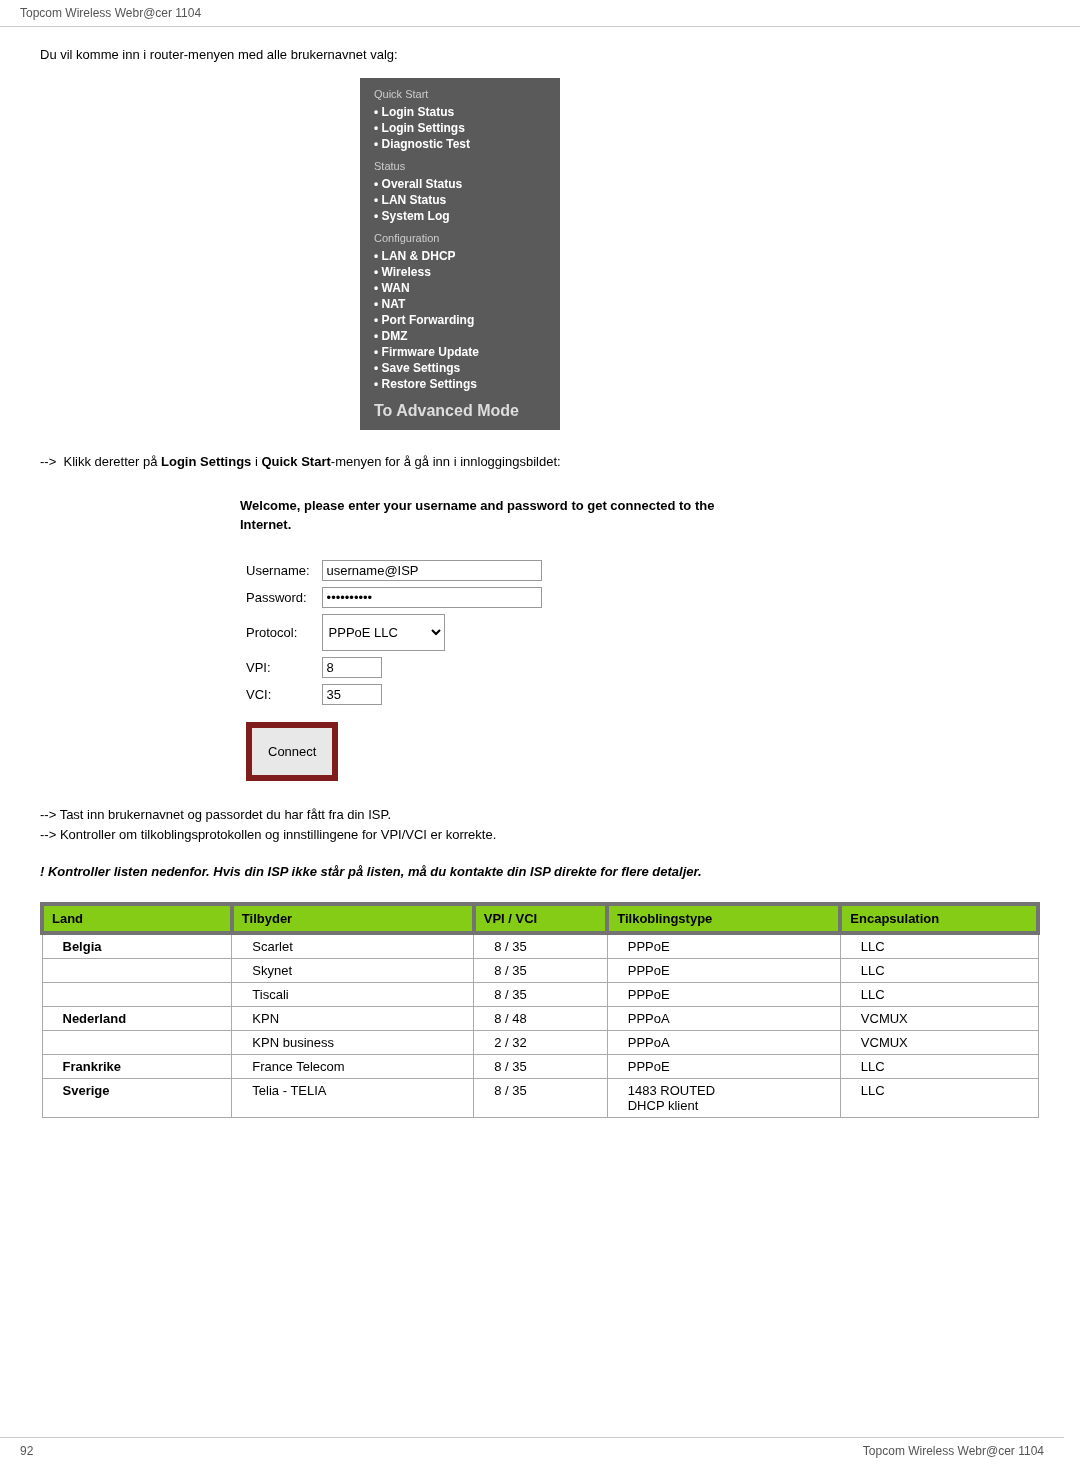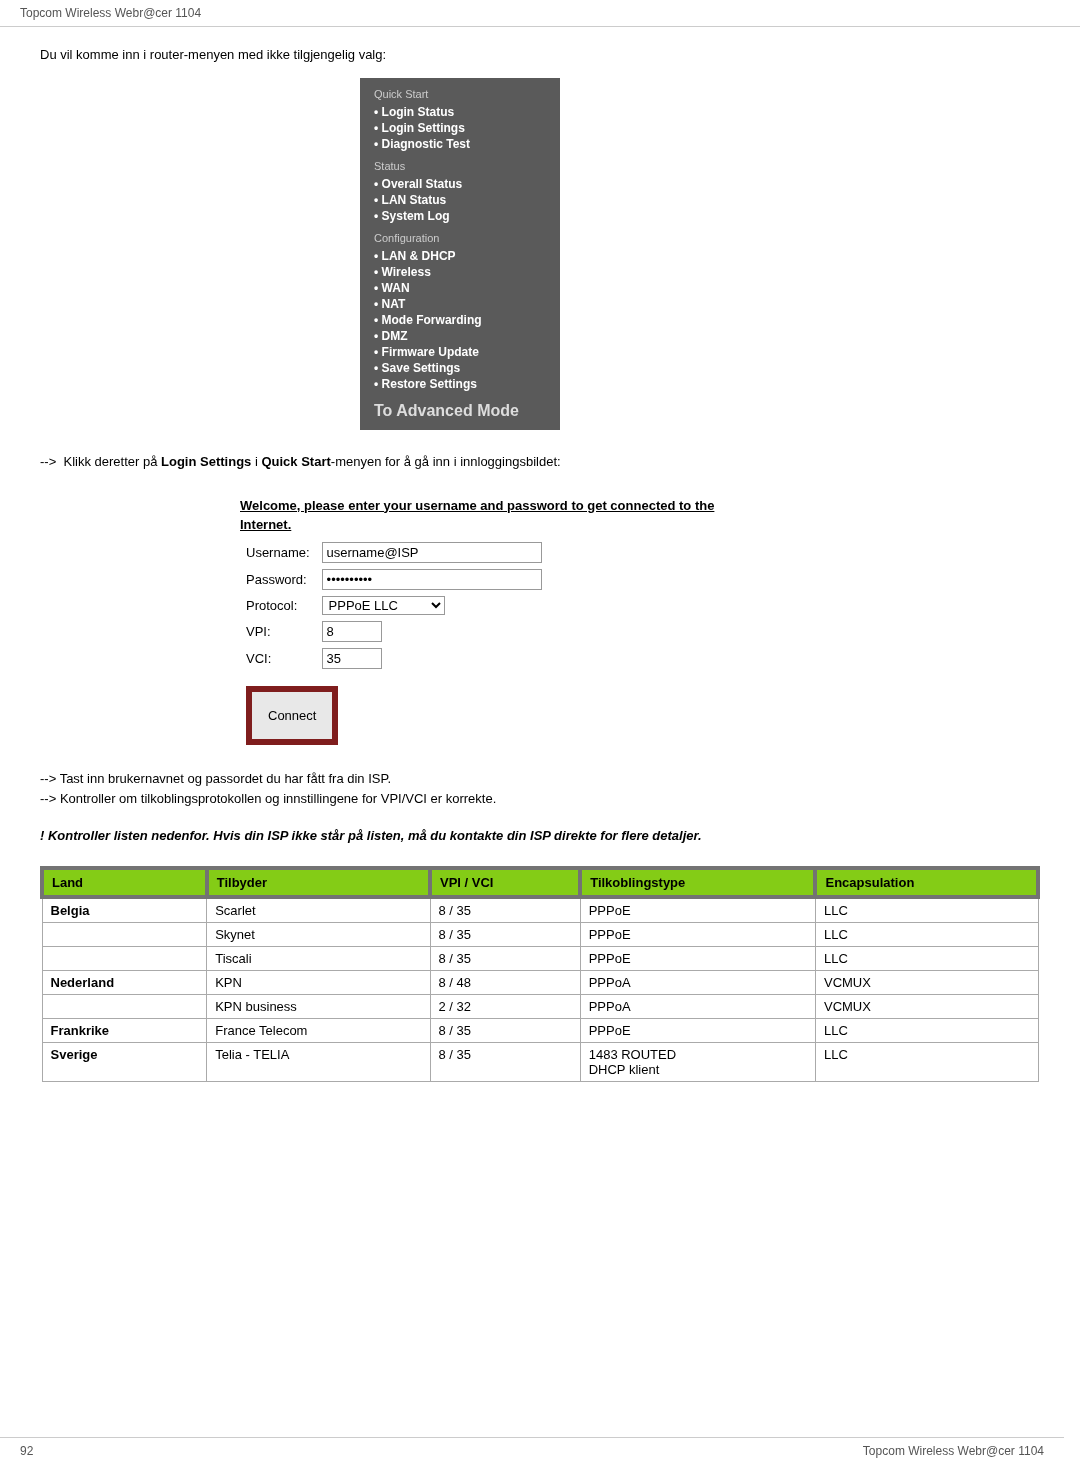--- a/index.html
+++ b/index.html
@@ -68,44 +68,43 @@
     }
     .arrow-text strong { font-weight: bold; }
     .welcome-box {
       margin: 24px auto;
       width: 480px;
       margin-left: 200px;
     }
     .welcome-box .welcome-title {
       font-weight: bold;
       font-size: 13px;
-      margin-bottom: 4px;
+      margin-bottom: 22px;
       line-height: 1.5;
-      text-decoration: underline;
     }
     .form-table {
       border-collapse: collapse;
       margin-left: 0;
     }
     .form-table tr td {
       padding: 3px 6px;
       vertical-align: middle;
       font-size: 13px;
     }
     .form-table input[type="text"],
     .form-table input[type="password"] {
       border: 1px solid #999;
       padding: 2px 4px;
       font-size: 13px;
       width: 220px;
       background: #fff;
     }
     .form-table select {
       border: 1px solid #999;
-      padding: 0 2px;
+      padding: 9px 2px;
       font-size: 13px;
       background: #fff;
     }
     .form-table input[type="text"].short {
       width: 60px;
     }
     .connect-btn {
       margin-top: 14px;
       margin-left: 6px;
     }
@@ -144,21 +143,21 @@
     }
     .isp-table th {
       background: #84cc16;
       border: 4px solid #737373;
       padding: 5px 8px;
       font-weight: bold;
       text-align: left;
     }
     .isp-table td {
       border: 1px solid #aaa;
-      padding: 4px 8px;
+      padding: 4px 20px;
       vertical-align: top;
     }
     .isp-table td.country {
       font-weight: bold;
     }
     .page-footer {
       border-top: 1px solid #ccc;
       padding: 6px 20px;
       font-size: 12px;
       color: #555;
@@ -172,42 +171,42 @@
   </style>
 </head>
 <body>
 
 <div class="page-header">
   <span>Topcom Wireless Webr@cer 1104</span>
 </div>
 
 <div class="page-content">
 
-  <p class="intro-text">Du vil komme inn i router-menyen med ikke tilgjengelig valg:</p>
+  <p class="intro-text">Du vil komme inn i router-menyen med alle brukernavnet valg:</p>
 
   <div class="menu-box">
     <div class="section-title">Quick Start</div>
     <ul>
       <li>Login Status</li>
       <li>Login Settings</li>
       <li>Diagnostic Test</li>
     </ul>
     <div class="section-title">Status</div>
     <ul>
       <li>Overall Status</li>
       <li>LAN Status</li>
       <li>System Log</li>
     </ul>
     <div class="section-title">Configuration</div>
     <ul>
       <li>LAN &amp; DHCP</li>
       <li>Wireless</li>
       <li>WAN</li>
       <li>NAT</li>
-      <li>Mode Forwarding</li>
+      <li>Port Forwarding</li>
       <li>DMZ</li>
       <li>Firmware Update</li>
       <li>Save Settings</li>
       <li>Restore Settings</li>
     </ul>
     <div class="advanced-mode">To Advanced Mode</div>
   </div>
 
   <p class="arrow-text">
     --&gt;&nbsp; Klikk deretter på <strong>Login Settings</strong> i <strong>Quick Start</strong>-menyen for å gå inn i innloggingsbildet:

